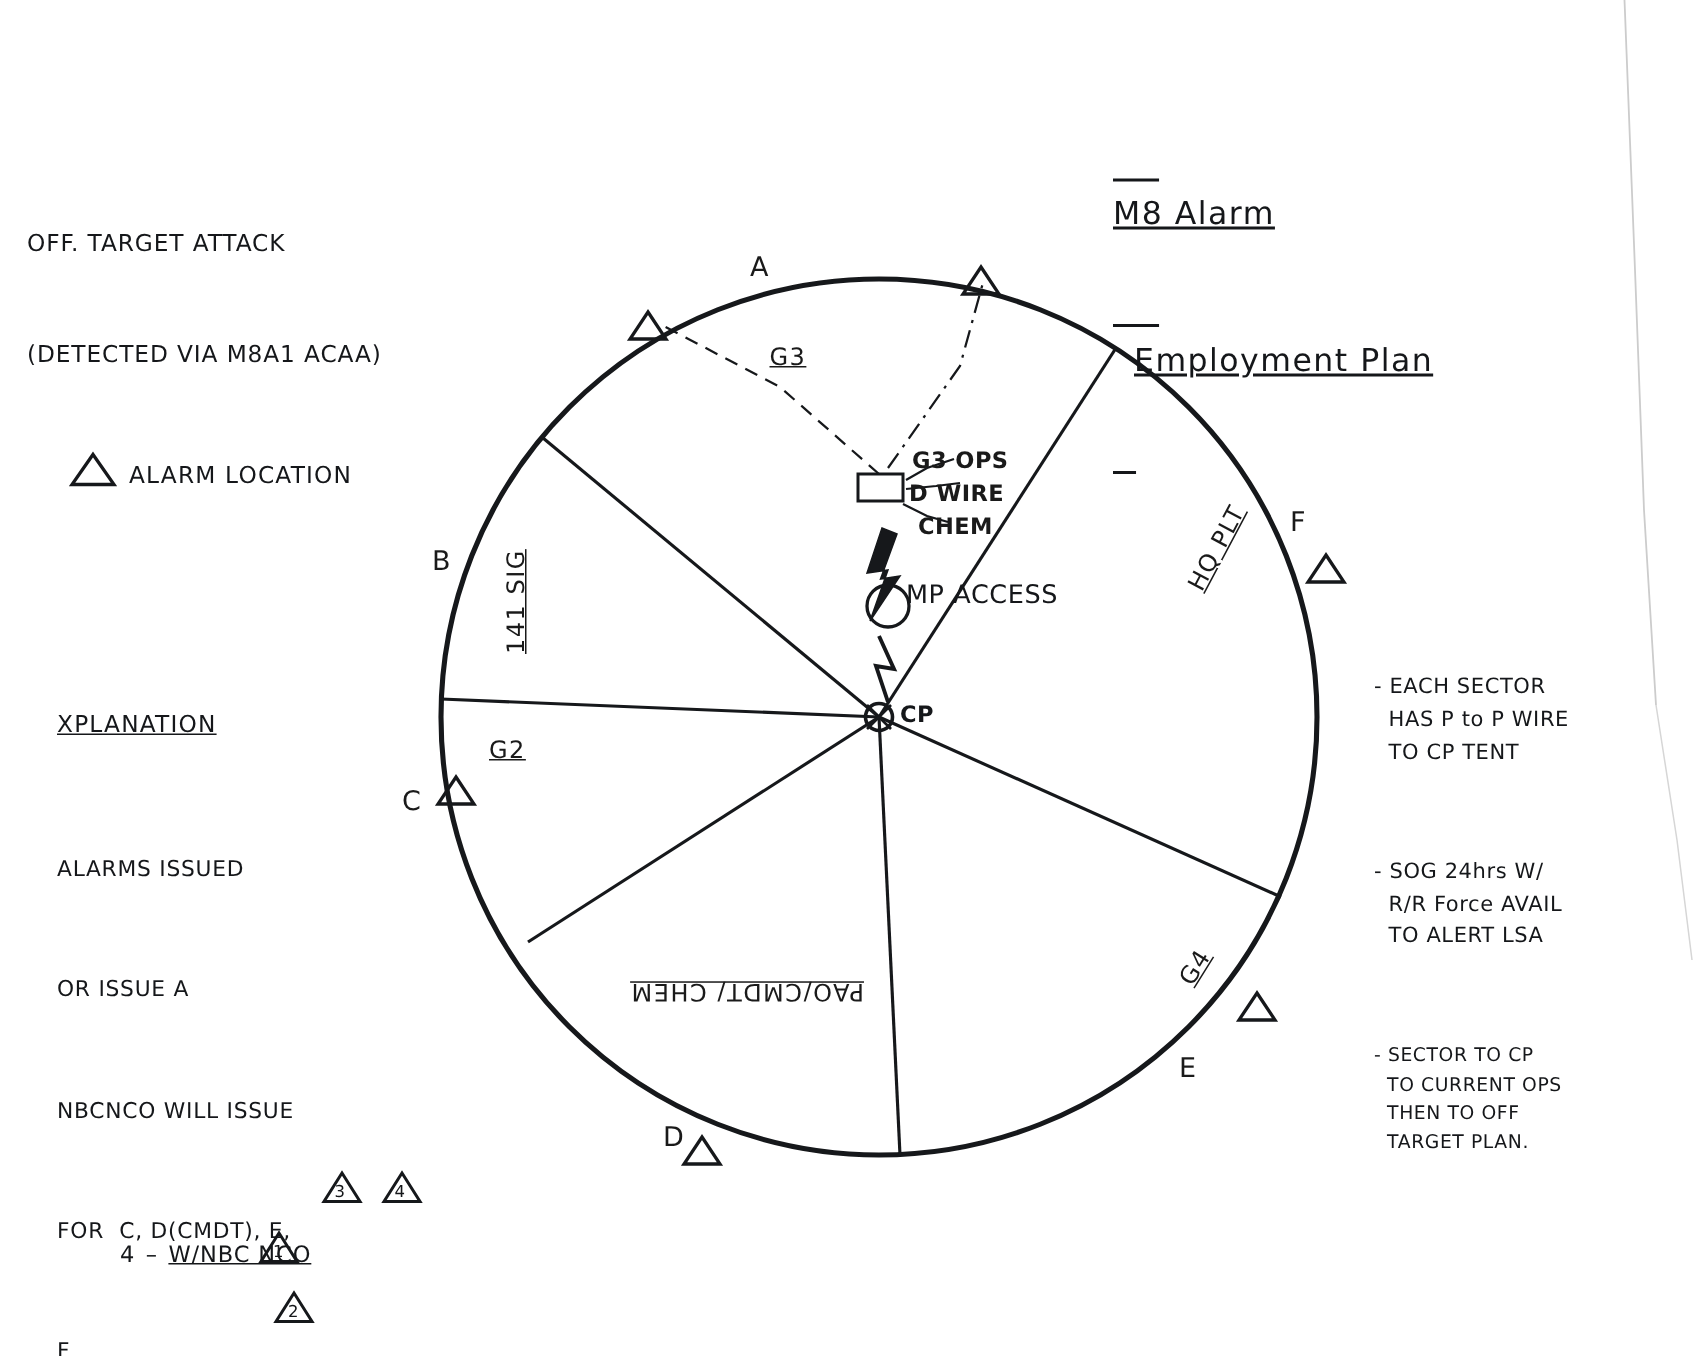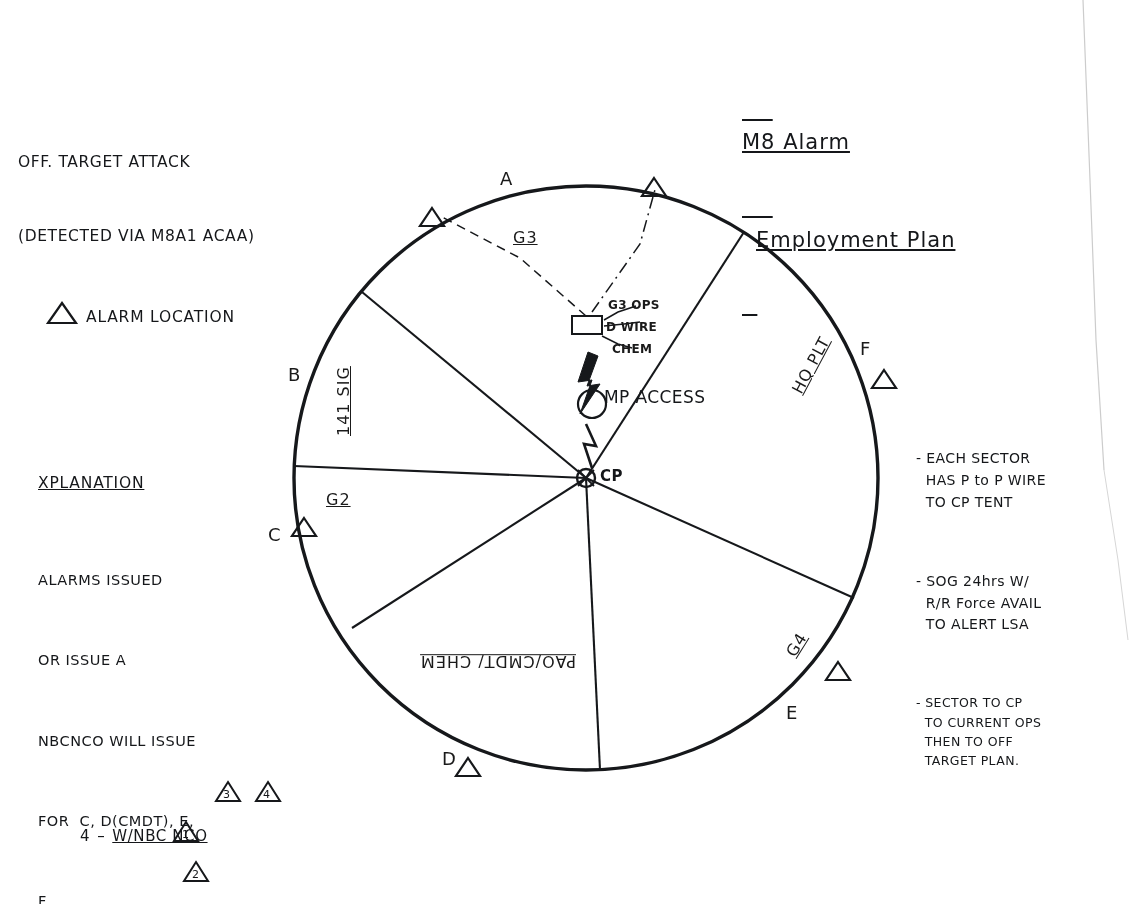--- a/index.html
+++ b/index.html
@@ -110,21 +110,21 @@
   
   .ring-letter {
     position: absolute;
     font-size: 18px;
     letter-spacing: 1px;
   }
 
   
   .mini {
     position: absolute;
-    font-size: 12px;
+    font-size: 15px;
     letter-spacing: 0.3px;
     white-space: pre;
     font-weight: bold;
   }
 
   svg { display: block; }
   .ink { stroke: #16181b; fill: none; }
 </style>
 </head>
 <body>

